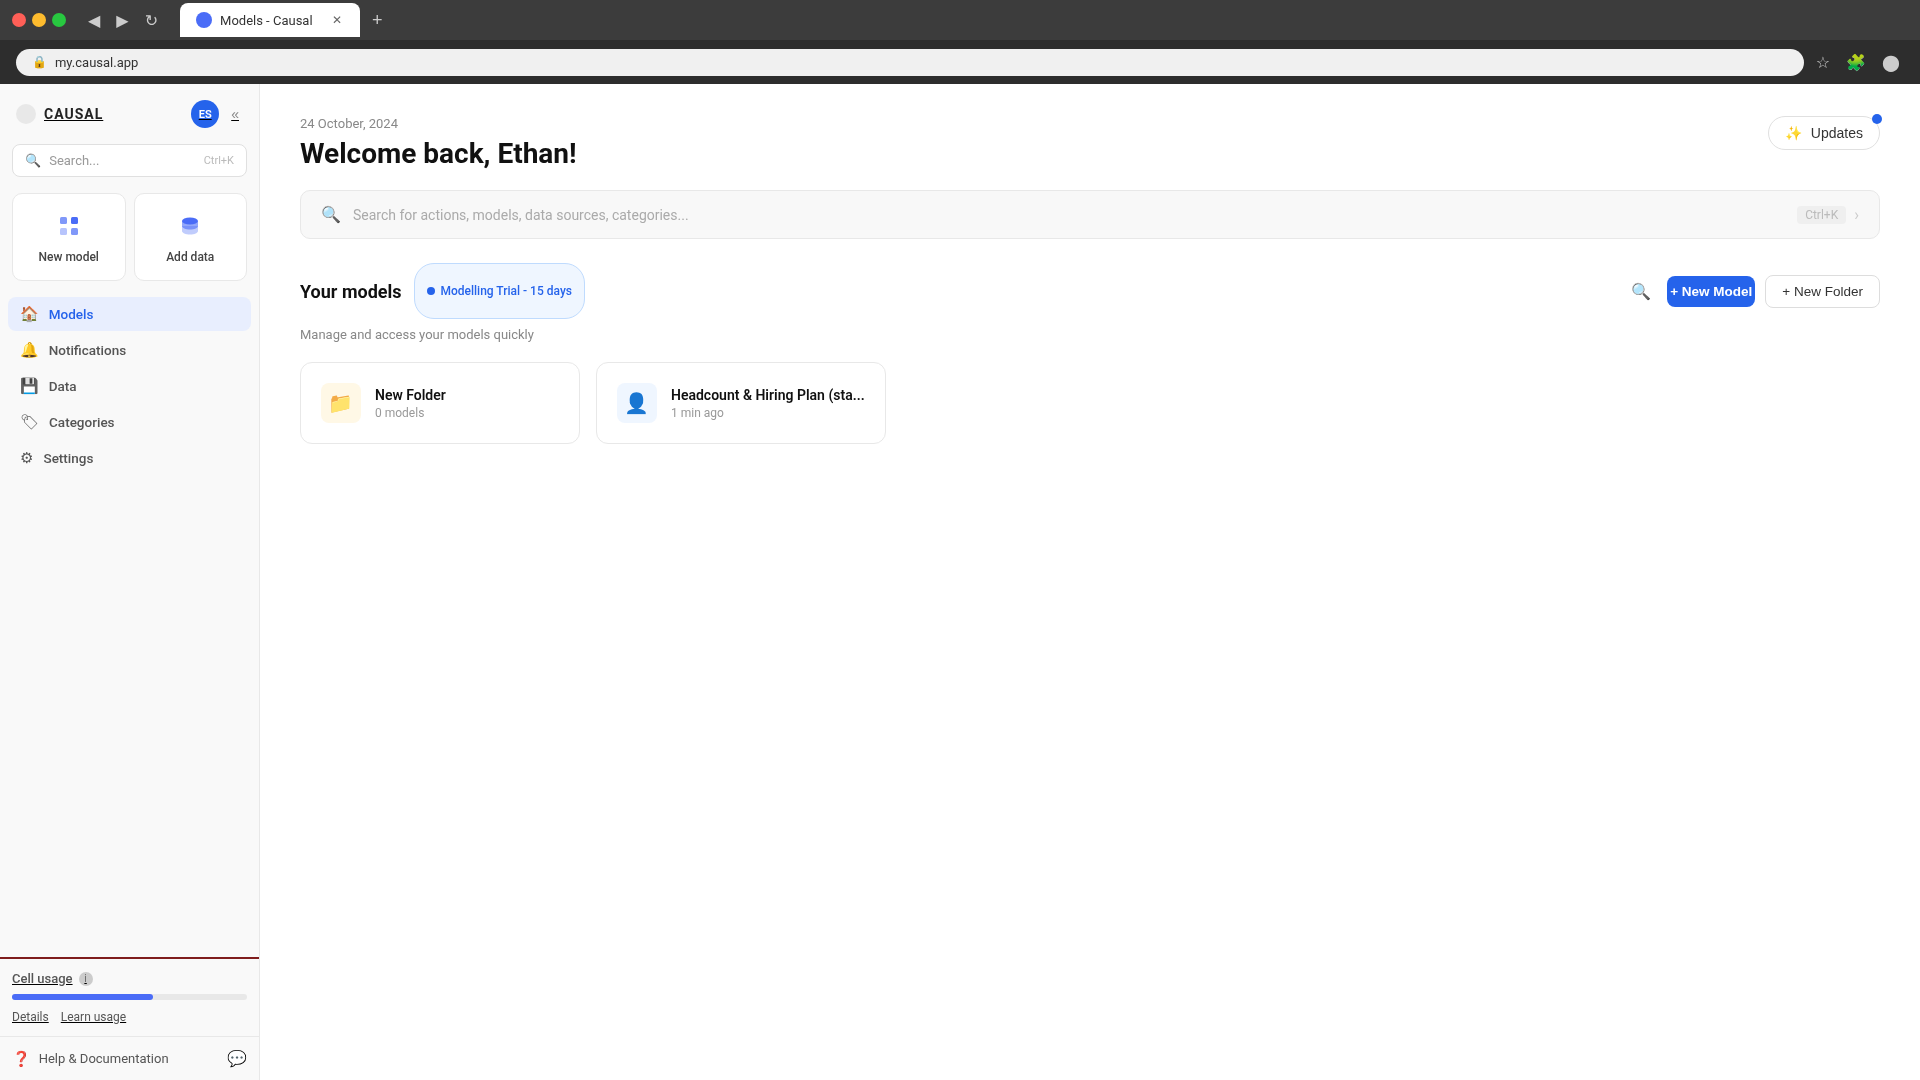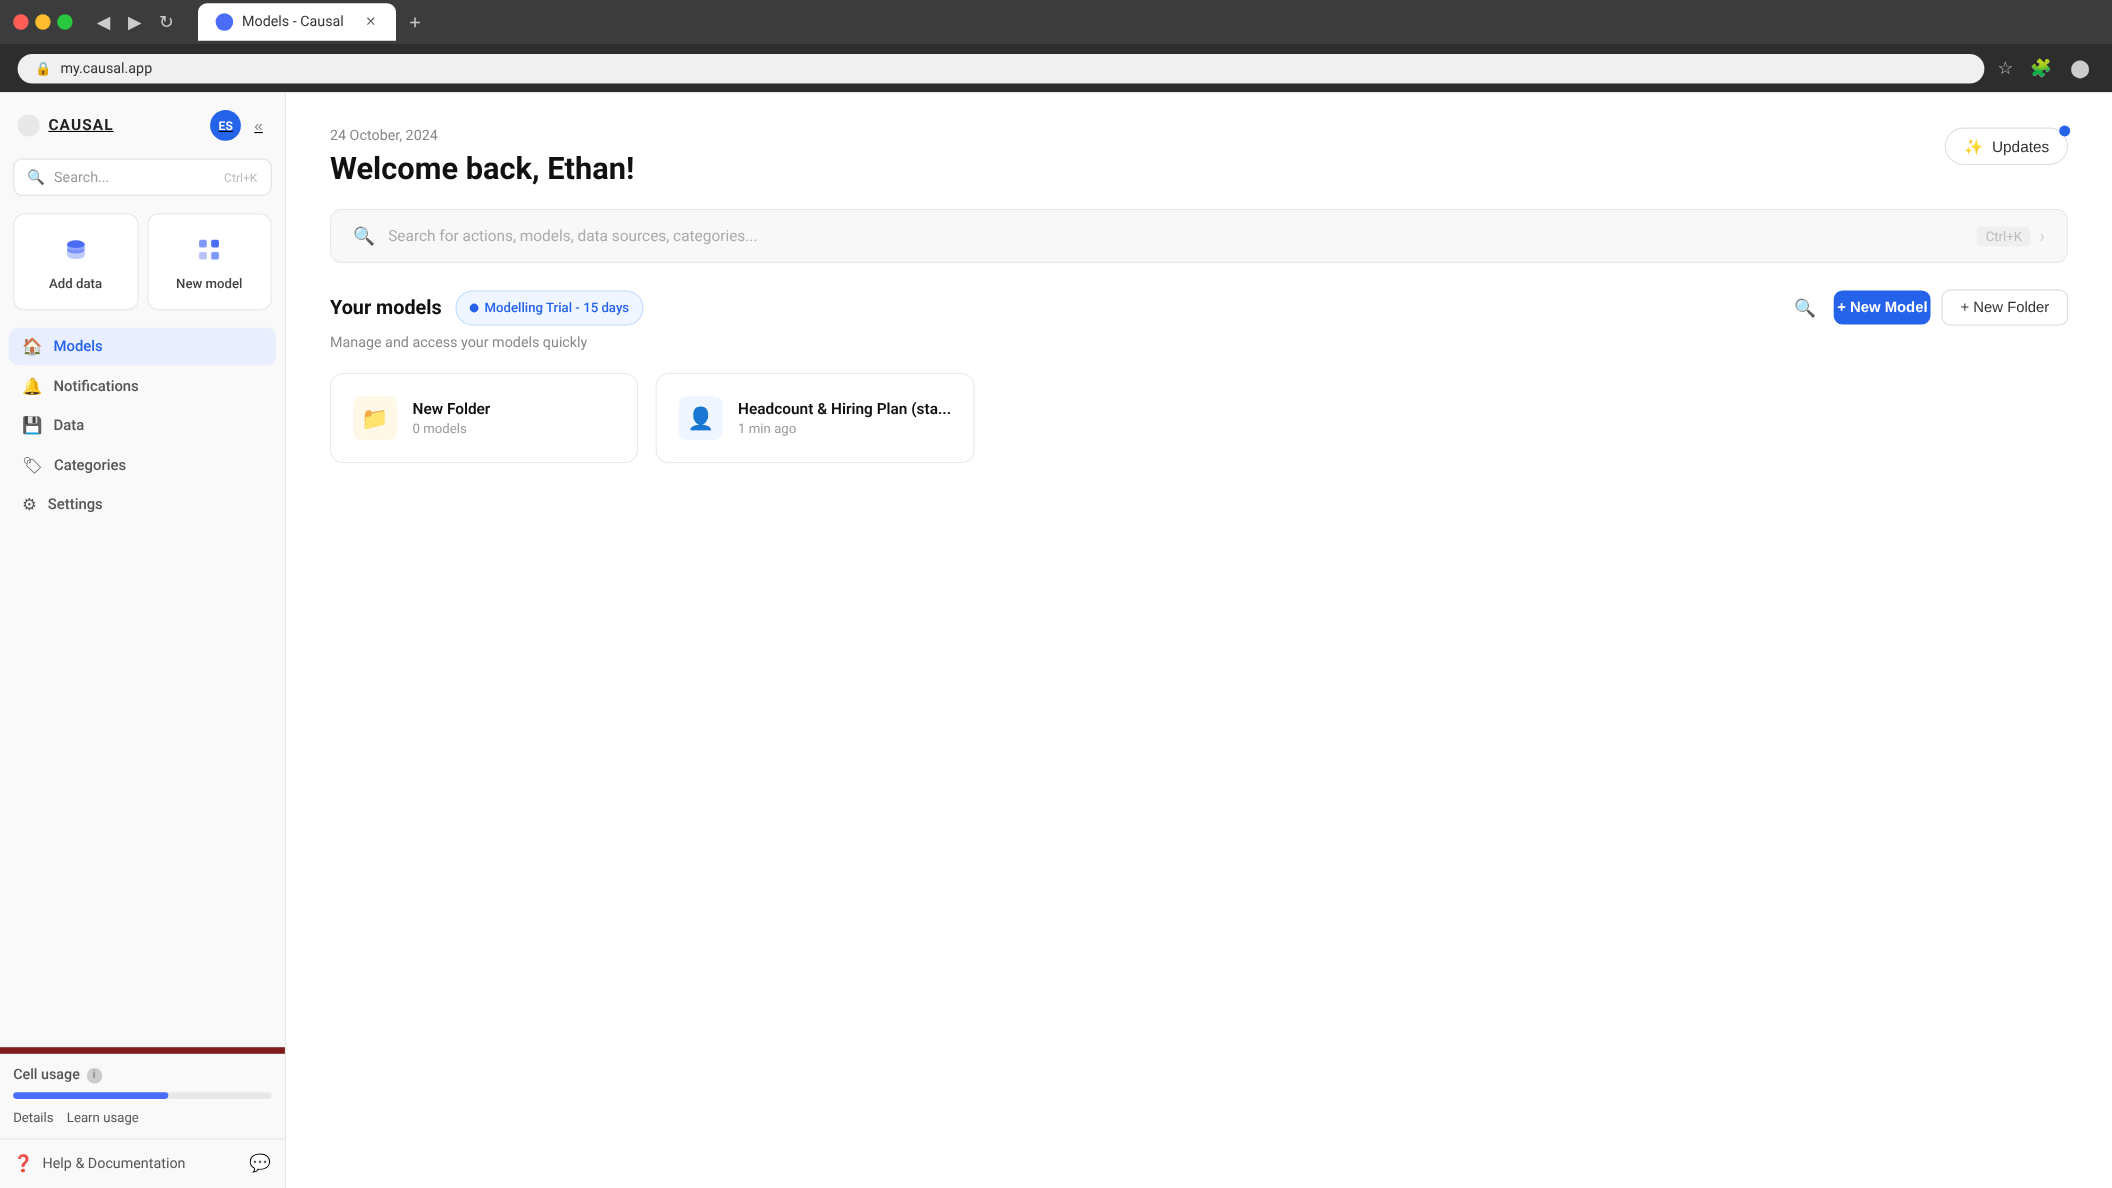--- a/index.html
+++ b/index.html
@@ -258,21 +258,22 @@
       font-size: 13.5px;
       color: #555;
       margin-bottom: 2px;
     }
     .nav-item.active { background: #e8eefe; color: #2563eb; }
     .nav-icon { font-size: 15px; }
     .nav-label { font-weight: 500; }
 
     .sidebar-bottom {
       padding: 12px;
-      border-top: 6px solid #7f1d1d;
+      border-top: 2px solid #7f1d1d;
+      text-decoration: underline;
     }
     .cell-usage-header {
       display: flex;
       align-items: center;
       gap: 6px;
       margin-bottom: 8px;
     }
     .cell-usage-label { font-size: 13px; color: #555; font-weight: 500; }
     .info-icon {
       width: 14px; height: 14px;
@@ -427,21 +428,21 @@
       font-weight: 700;
       color: #111;
     }
     .trial-badge {
       display: flex;
       align-items: center;
       gap: 6px;
       background: #eff6ff;
       border: 1px solid #bfdbfe;
       border-radius: 20px;
-      padding: 8px 12px;
+      padding: 20px 12px;
       font-size: 12px;
       color: #2563eb;
       font-weight: 500;
     }
     .trial-dot {
       width: 8px; height: 8px;
       background: #2563eb;
       border-radius: 50%;
     }
     .models-actions {
@@ -582,39 +583,39 @@
     </div>
 
     <div class="sidebar-search">
       <span class="search-icon-small">🔍</span>
       <span class="search-text">Search...</span>
       <span class="search-shortcut">Ctrl+K</span>
     </div>
 
     <div class="quick-actions">
       <div class="quick-action-card">
-        <div class="qa-icon qa-icon-data">
-          <svg width="24" height="24" viewBox="0 0 24 24" fill="none" xmlns="http://www.w3.org/2000/svg">
-            <ellipse cx="12" cy="7" rx="8" ry="3.5" fill="#4a6cf7"></ellipse>
-            <path d="M4 7v5c0 1.93 3.58 3.5 8 3.5s8-1.57 8-3.5V7" fill="#4a6cf7" opacity="0.6"></path>
-            <path d="M4 12v5c0 1.93 3.58 3.5 8 3.5s8-1.57 8-3.5v-5" fill="#4a6cf7" opacity="0.35"></path>
-          </svg>
-        </div>
-        <span class="qa-label">Add data</span>
-      </div>
-      <div class="quick-action-card">
         <div class="qa-icon qa-icon-model">
           <svg width="24" height="24" viewBox="0 0 24 24" fill="none" xmlns="http://www.w3.org/2000/svg">
             <rect x="3" y="3" width="7" height="7" rx="1.5" fill="#4a6cf7" opacity="0.7"></rect>
             <rect x="14" y="3" width="7" height="7" rx="1.5" fill="#4a6cf7"></rect>
             <rect x="3" y="14" width="7" height="7" rx="1.5" fill="#4a6cf7" opacity="0.4"></rect>
             <rect x="14" y="14" width="7" height="7" rx="1.5" fill="#4a6cf7" opacity="0.7"></rect>
           </svg>
         </div>
         <span class="qa-label">New model</span>
+      </div>
+      <div class="quick-action-card">
+        <div class="qa-icon qa-icon-data">
+          <svg width="24" height="24" viewBox="0 0 24 24" fill="none" xmlns="http://www.w3.org/2000/svg">
+            <ellipse cx="12" cy="7" rx="8" ry="3.5" fill="#4a6cf7"></ellipse>
+            <path d="M4 7v5c0 1.93 3.58 3.5 8 3.5s8-1.57 8-3.5V7" fill="#4a6cf7" opacity="0.6"></path>
+            <path d="M4 12v5c0 1.93 3.58 3.5 8 3.5s8-1.57 8-3.5v-5" fill="#4a6cf7" opacity="0.35"></path>
+          </svg>
+        </div>
+        <span class="qa-label">Add data</span>
       </div>
     </div>
 
     <div class="sidebar-nav">
       <div class="nav-item active">
         <span class="nav-icon">🏠</span>
         <span class="nav-label">Models</span>
       </div>
       <div class="nav-item">
         <span class="nav-icon">🔔</span>

